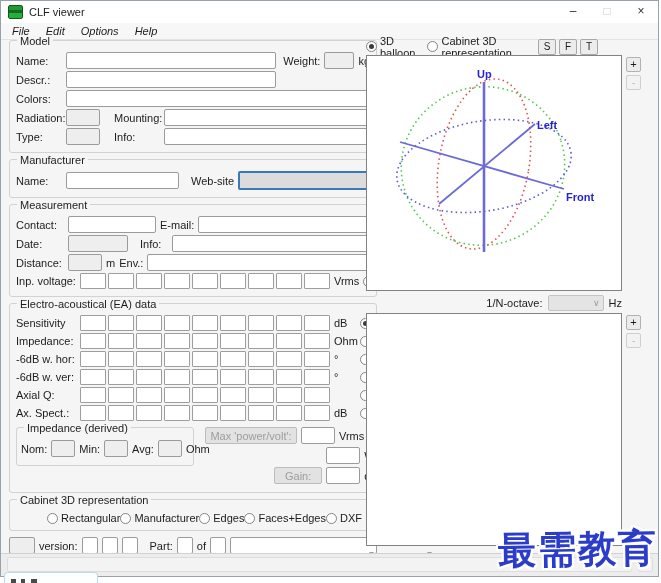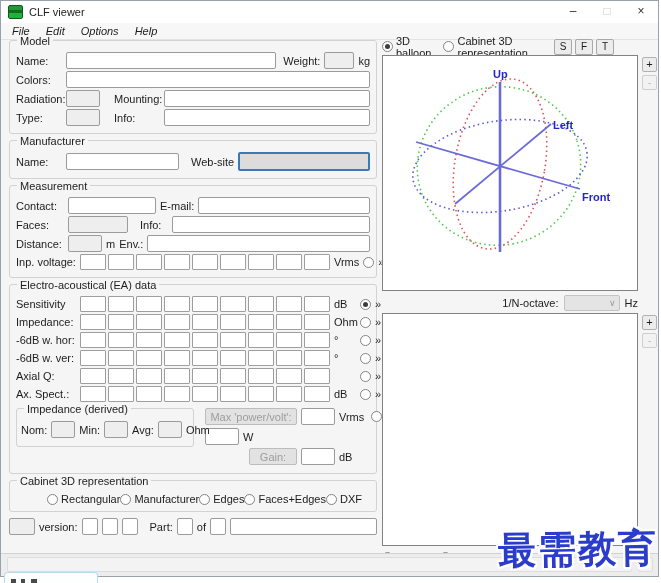--- a/index.html
+++ b/index.html
@@ -16,21 +16,21 @@
   .win-controls { margin-left: auto; display: flex; height: 22px; }
   .win-btn { width: 34px; text-align: center; line-height: 21px; font-size: 12px; color: #333; }
   .win-btn.dim { color: #c9c9c9; }
   
   .menubar { height: 17px; background: #f7f7f7; border-bottom: 1px solid #e3e3e3;
     display: flex; align-items: center; padding-left: 3px; }
   .menu-item { padding: 0 8px; font-style: italic; }
   
   .main { position: absolute; left: 0; top: 39px; width: 659px; height: 514px; }
   .left-col { position: absolute; left: 8px; top: 0; width: 368px; }
-  .right-col { position: absolute; left: 381px; top: 0; width: 232px; }
+  .right-col { position: absolute; left: 365px; top: 0; width: 232px; }
   
   .group { position: relative; border: 1px solid #d2d2d2; border-radius: 3px;
     margin-bottom: 6px; padding: 9px 6px 5px 6px; }
   .group-legend { position: absolute; top: -6px; left: 7px; background: #f5f5f5; padding: 0 3px; }
   .frow { display: flex; align-items: center; margin: 2px 0; gap: 4px; }
   .lbl { white-space: nowrap; flex: none; }
   .w46 { width: 46px; } .w48 { width: 48px; } .w60 { width: 60px; } .w28 { width: 28px; }
   .inp { height: 17px; background: #fff; border: 1px solid #9b9b9b; border-radius: 2px;
     font: inherit; padding: 0 2px; }
   .inp.gray { background: #eeeeee; }
@@ -47,21 +47,21 @@
   .more { color: #2b2b2b; font-size: 11px; flex: none; }
   .web-btn { flex: 1; height: 19px; background: #dcdcdc; border: 2px solid #3a79b8; border-radius: 2px; }
   
   .freq-header { display: flex; margin: 2px 0 2px 68px; }
   .fcell { width: 28px; text-align: center; color: #2b2b2b; }
   
   .derived { display: flex; gap: 11px; margin-top: 6px; align-items: flex-start; }
   .derived-group { width: 178px; margin-bottom: 0; padding: 10px 4px 6px 4px; }
   .derived-group .inp { width: 24px; }
   .derived-right { flex: 1; }
-  .drow { display: flex; align-items: center; gap: 4px; margin-bottom: 3px; }
+  .drow { display: flex; align-items: center; gap: 4px; margin-bottom: 3px; justify-content: flex-end; }
   .dbtn { width: 92px; height: 17px; flex: none; background: #e2e2e2; border: 1px solid #bcbcbc;
     border-radius: 2px; color: #9d9d9d; text-align: center; line-height: 16px;
     overflow: hidden; white-space: nowrap; }
   .dbtn.sm { width: 48px; margin-left: 44px; }
   .dunit { width: 28px; flex: none; }
   
   .cab-row { display: flex; justify-content: flex-end; padding-right: 8px; margin-top: 3px; }
   .footer-row { display: flex; align-items: center; gap: 4px; margin-top: 4px; }
   .w26 { width: 26px; } .w16 { width: 16px; } .w34 { width: 34px; }
   
@@ -131,20 +131,24 @@
       <div class="group">
         <span class="group-legend">Model</span>
         <div class="frow">
           <span class="lbl w46">Name:</span>
           <input class="inp" style="width: 210px;">
           <span class="lbl" style="margin-left:auto">Weight:</span>
           <input class="inp gray" style="width: 30px;">
           <span class="lbl">kg</span>
         </div>
         <div class="frow">
+          <span class="lbl w46">Descr.:</span>
+          <input class="inp" style="width: 210px;">
+        </div>
+        <div class="frow">
           <span class="lbl w46">Colors:</span>
           <input class="inp flex1" style="">
         </div>
         <div class="frow">
           <span class="lbl w46">Radiation:</span>
           <input class="inp gray" style="width: 34px;">
           <span class="lbl w46" style="margin-left:10px">Mounting:</span>
           <input class="inp flex1" style="">
         </div>
         <div class="frow">
@@ -167,21 +171,21 @@
 
       <div class="group">
         <span class="group-legend">Measurement</span>
         <div class="frow">
           <span class="lbl w48">Contact:</span>
           <input class="inp" style="width: 88px;">
           <span class="lbl" style="">E-mail:</span>
           <input class="inp flex1" style="">
         </div>
         <div class="frow">
-          <span class="lbl w48">Faces:</span>
+          <span class="lbl w48">Date:</span>
           <input class="inp gray" style="width: 60px;">
           <span class="lbl w28" style="margin-left:8px">Info:</span>
           <input class="inp flex1" style="">
         </div>
         <div class="frow">
           <span class="lbl w48">Distance:</span>
           <input class="inp gray" style="width: 34px;">
           <span class="lbl">m</span>
           <span class="lbl">Env.:</span>
           <input class="inp flex1" style="">

